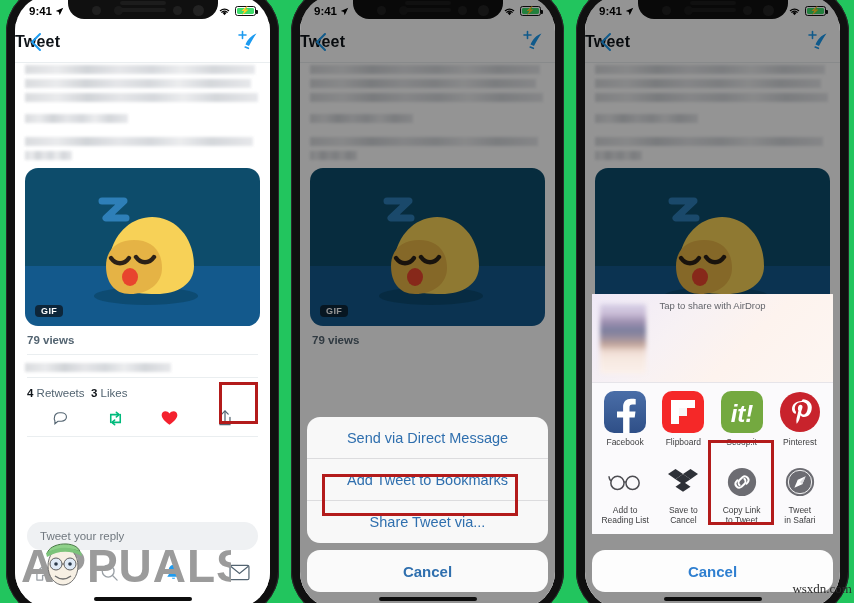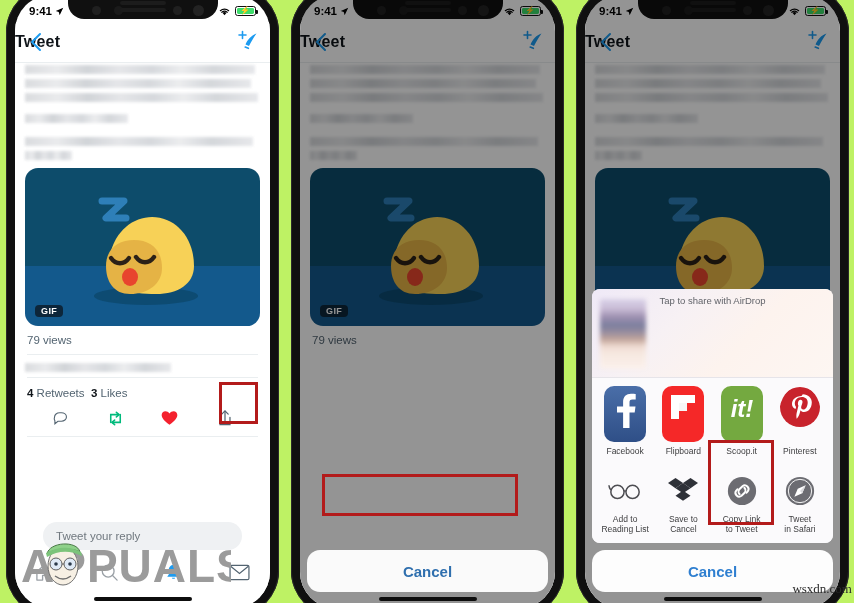--- a/index.html
+++ b/index.html
@@ -2,21 +2,21 @@
 <html><head>
 <meta charset="utf-8">
 <style>
   * { box-sizing: border-box; margin: 0; padding: 0; }
   html, body {
     width: 854px; height: 603px;
     background: #ffffff;
     font-family: "Liberation Sans", sans-serif;
     overflow: hidden;
   }
-  .stage { position: relative; width: 854px; height: 603px; background: #bef264; display: flex; }
+  .stage { position: relative; width: 854px; height: 603px; background: #22c55e; display: flex; }
 
   
   .phone {
     position: relative;
     width: 285px; height: 603px;
     flex: 0 0 285px;
     overflow: hidden;
   }
   .bezel {
     position: absolute;
@@ -89,34 +89,34 @@
     position: relative; margin: 8px 10px 0 10px; height: 158px;
     border-radius: 13px; overflow: hidden;
     background: linear-gradient(180deg,#0d4c6b 0%,#0d4c6b 62%,#13598c 62%,#13598c 100%);
   }
   .blobby { position:absolute; left:50%; top:54%; transform:translate(-50%,-50%); }
   .gif-badge {
     position:absolute; left:10px; bottom:9px;
     background: rgba(12,24,34,.78); color:#fff; font-size:9px; font-weight:bold;
     padding: 1px 6px; border-radius: 4px; letter-spacing:.4px;
   }
-  .views { font-size: 11.5px; color:#536471; padding: 8px 0 0 12px; }
+  .views { font-size: 11.5px; color:#536471; padding: 8px 0 0 12px; font-weight: bold; }
   .sep { height:1px; background:#eaeef0; margin: 8px 12px 0 12px; }
   .counts { font-size: 11.5px; color:#536471; padding: 9px 0 0 12px; }
   .counts b { color:#0f1419; font-weight:bold; }
 
   .actionrow { display:flex; align-items:center; padding: 10px 18px 0 18px; }
   .actionrow > div { flex:1; display:flex; justify-content:center; }
   .hl-share { position:relative; }
   .redbox {
     position:absolute; border: 3px solid #b31b1b; background: transparent;
     pointer-events:none; z-index: 60;
   }
   .replybar {
-    position:absolute; left:0; right:0; bottom:58px; padding: 0 28px;
+    position:absolute; left:0; right:0; bottom:58px; padding: 0 12px;
   }
   .replybox {
     background:#eff1f3; border-radius: 17px; height: 28px;
     display:flex; align-items:center; padding: 0 13px;
     font-size: 11.5px; color:#70787f;
   }
   .tabbar {
     position:absolute; left:0; right:0; bottom:18px; height:36px;
     display:flex; align-items:center; justify-content:space-between; padding: 0 20px;
   }
@@ -140,37 +140,37 @@
   }
   .sheet-item:last-child { border-bottom: none; }
   .sheet-cancel {
     background: rgba(252,252,252,.98); border-radius: 13px;
     height: 42px; display:flex; align-items:center; justify-content:center;
     font-size: 15px; color:#2f6fae; font-weight: bold;
   }
 
   
   .share-sheet { position:absolute; left:7px; right:7px; bottom:16px; z-index:45; }
-  .share-card { background: #fbfafc; border-radius: 8px; overflow:hidden; margin-bottom:7px; }
+  .share-card { background: #fbfafc; border-radius: 1px; overflow:hidden; margin-bottom:16px; }
   .airdrop {
     position:relative; height:88px;
     background: linear-gradient(135deg,#efe9f7 0%,#f7f1f4 35%,#fdf3ee 62%,#fdf6f2 100%);
   }
   .airdrop-label { position:absolute; top:6px; left:0; right:0; text-align:center; font-size:9.5px; color:#62646a; }
   .airdrop-thumb {
     position:absolute; left:8px; top:10px; width:46px; height:70px; border-radius:2px;
     filter: blur(2px);
     background:
       linear-gradient(180deg,
         #d9d2e8 0%, #c9bcd6 14%, #9d8fb0 26%, #7c7f9e 38%,
         #9a8e9f 48%, #c4a79c 58%, #efdcd3 68%, #f6e8e0 78%, #fbf1ec 100%);
   }
   .apps-row { display:flex; padding: 8px 4px 7px 4px; background:#fbfafc; border-top:1px solid #e6e4e9; }
   .app { flex:1; display:flex; flex-direction:column; align-items:center; gap:4px; }
-  .app-icon { width: 42px; height: 56px; border-radius: 10px; position:relative; overflow:hidden; }
+  .app-icon { width: 42px; height: 42px; border-radius: 10px; position:relative; overflow:hidden; }
   .app-label { font-size: 8.5px; color:#3c3c3e; }
   .acts-row { display:flex; padding: 10px 4px 9px 4px; background:#fbfafc; }
   .act { flex:1; display:flex; flex-direction:column; align-items:center; gap:5px; position:relative; }
   .act-icon { width:36px; height:36px; display:flex; align-items:center; justify-content:center; }
   .act-label { font-size:8.5px; color:#3c3c3e; text-align:center; line-height:1.2; }
   .share-cancel {
     background:#fdfdfd; border-radius:13px; height:42px;
     display:flex; align-items:center; justify-content:center;
     font-size:15px; color:#2f7fd0; font-weight:bold;
   }
@@ -410,20 +410,25 @@
           <div class="gif-badge">GIF</div>
         </div>
 
         <div class="views">79 views</div>
         <div class="home-ind"></div>
       </div>
 
       <div class="dimmer"></div>
 
       <div class="sheet">
+        <div class="sheet-group">
+          <div class="sheet-item">Send via Direct Message</div>
+          <div class="sheet-item">Add Tweet to Bookmarks</div>
+          <div class="sheet-item">Share Tweet via...</div>
+        </div>
         <div class="sheet-cancel">Cancel</div>
       </div>
 
       <div class="redbox" style="left:22px; top:479px; width:196px; height:42px;"></div>
     </div>
   </div>
 
   <div class="phone">
     <div class="bezel"></div>
     <div class="screen">

